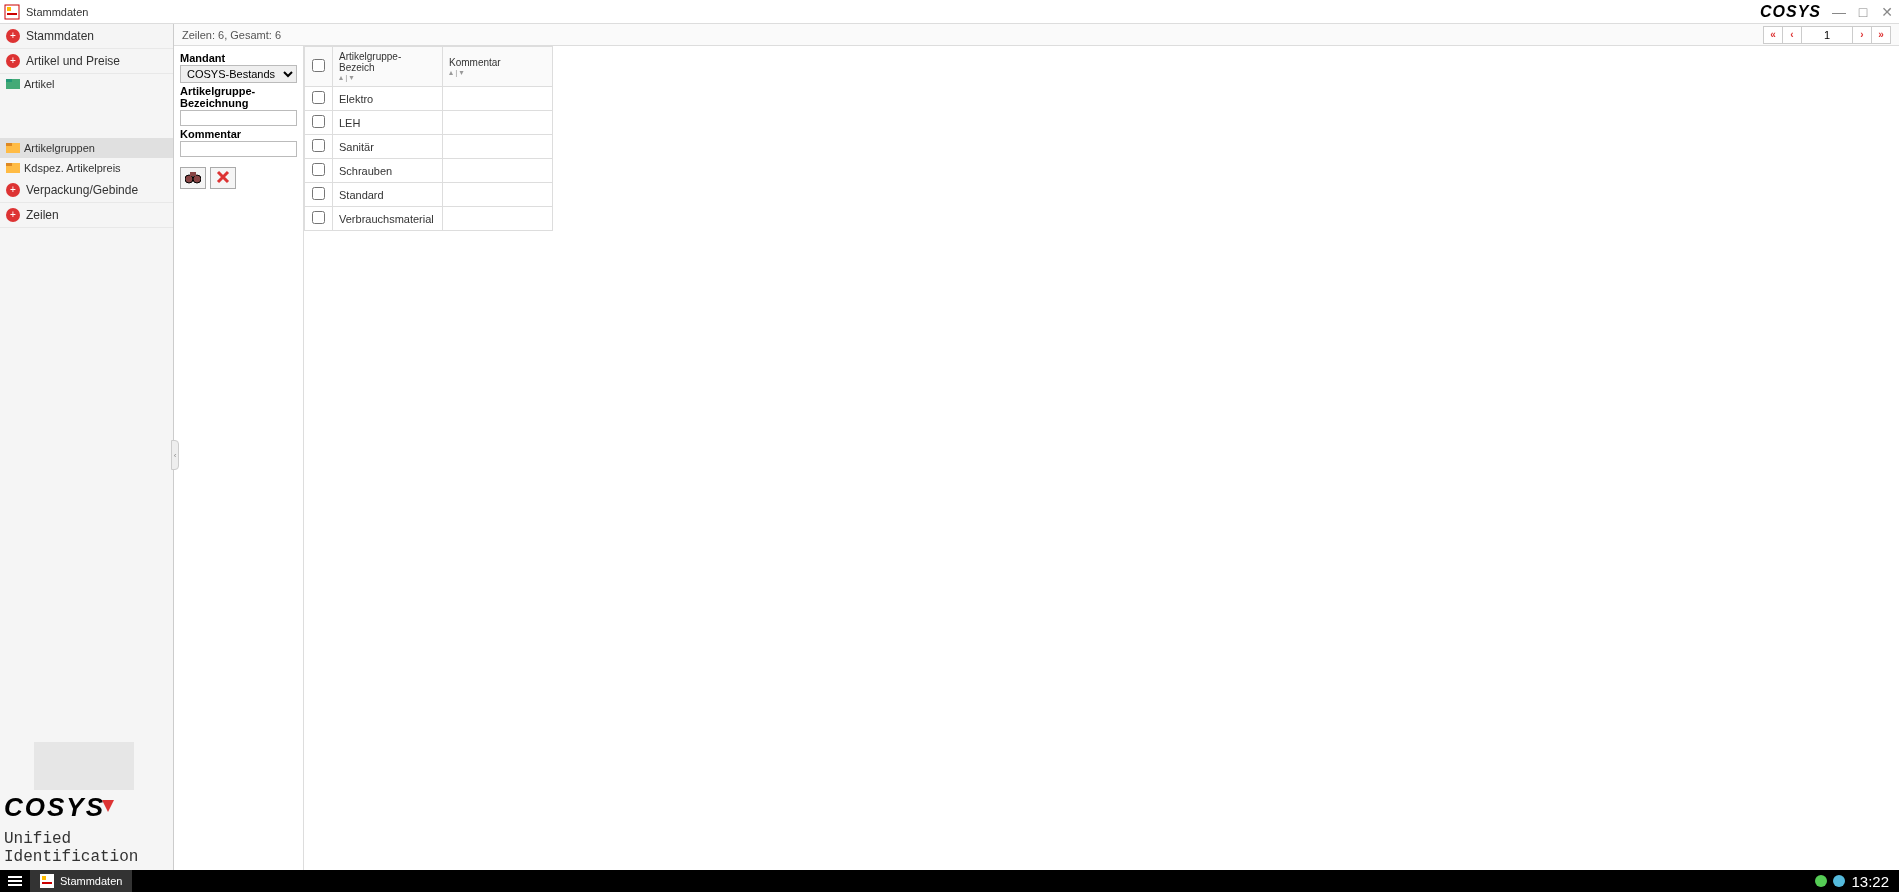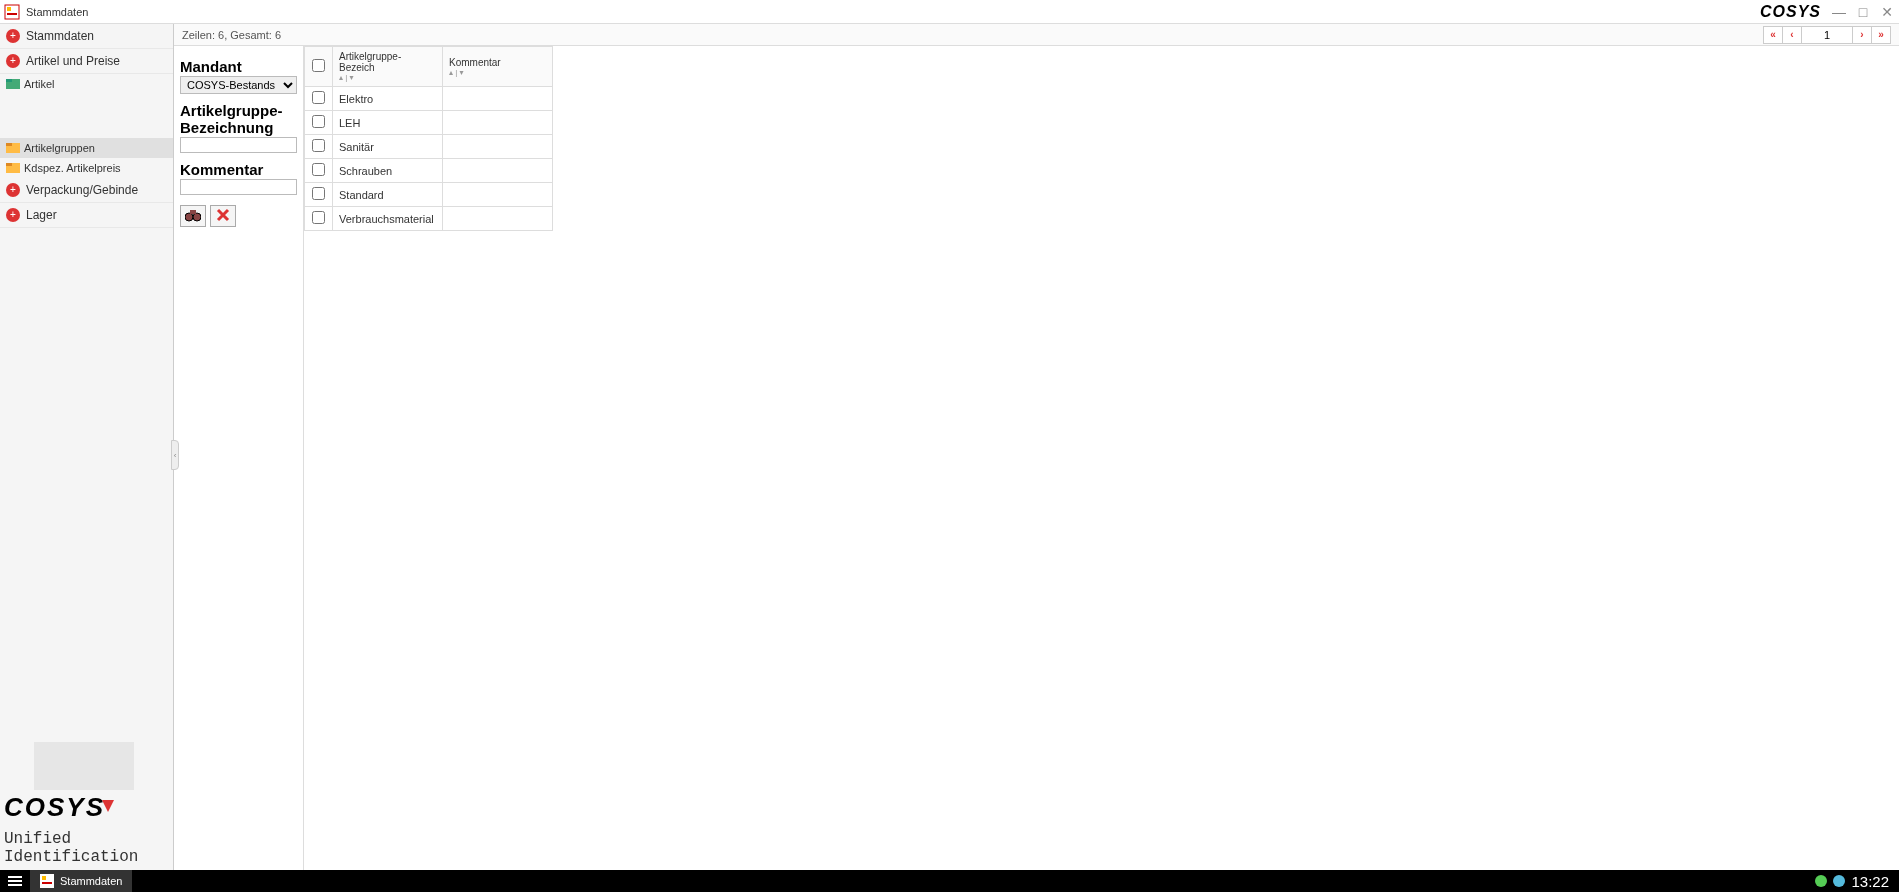--- a/index.html
+++ b/index.html
@@ -41,21 +41,21 @@
   .pager { display: flex; align-items: center; gap: 0; }
   .pager .pg-btn { width: 20px; height: 18px; border: 1px solid #ccc; background: #fff; display: flex; align-items: center; justify-content: center; cursor: pointer; margin-left: -1px; }
   .pager .pg-btn span { font-size: 10px; font-weight: bold; }
   .pager .pg-btn.left span { color: #d33; }
   .pager .pg-btn.right span { color: #d33; }
   .pager input { width: 52px; height: 18px; border: 1px solid #ccc; text-align: center; font-size: 11px; margin-left: -1px; }
   
   
   .content { flex: 1; display: flex; }
   .filter-panel { width: 130px; border-right: 1px solid #ddd; padding: 4px 6px; background: #fff; }
-  .filter-panel label { display: block; font-size: 15px; font-weight: bold; margin-top: 8px; color: #000; }
+  .filter-panel label { display: block; font-size: 11px; font-weight: bold; margin-top: 2px; color: #000; }
   .filter-panel select, .filter-panel input[type=text] { width: 100%; font-size: 11px; border: 1px solid #bbb; padding: 1px 2px; margin-top: 1px; }
   .filter-btns { margin-top: 10px; display: flex; gap: 4px; }
   .filter-btns button { width: 26px; height: 22px; border: 1px solid #aaa; background: #f5f5f5; cursor: pointer; display: flex; align-items: center; justify-content: center; }
   
   
   .table-area { flex: 1; background: #fff; }
   table { border-collapse: collapse; font-size: 11px; }
   th, td { border: 1px solid #ddd; padding: 4px 6px; text-align: left; height: 24px; vertical-align: middle; }
   th { font-weight: normal; font-size: 10px; color: #333; background: #fafafa; }
   th.chkcol, td.chkcol { width: 28px; text-align: center; }
@@ -136,21 +136,21 @@
           </svg>
         </span>
       <span>Kdspez. Artikelpreis</span>
     </div>
     <div class="sb-item">
       <span class="icon-plus">+</span>
       <span>Verpackung/Gebinde</span>
     </div>
     <div class="sb-item">
       <span class="icon-plus">+</span>
-      <span>Lager</span>
+      <span>Zeilen</span>
     </div>
     <div class="flex-grow"></div>
     <div class="sidebar-footer">
       <div class="gray-box"></div>
       <div class="logo-block">
         <svg width="160" height="32" viewBox="0 0 160 32">
           <text x="0" y="24" font-family="Arial" font-size="26" font-weight="bold" font-style="italic" fill="#000" letter-spacing="2">COSYS</text>
           <polygon points="98,8 110,8 104,20" fill="#d33"></polygon>
         </svg>
       </div>

